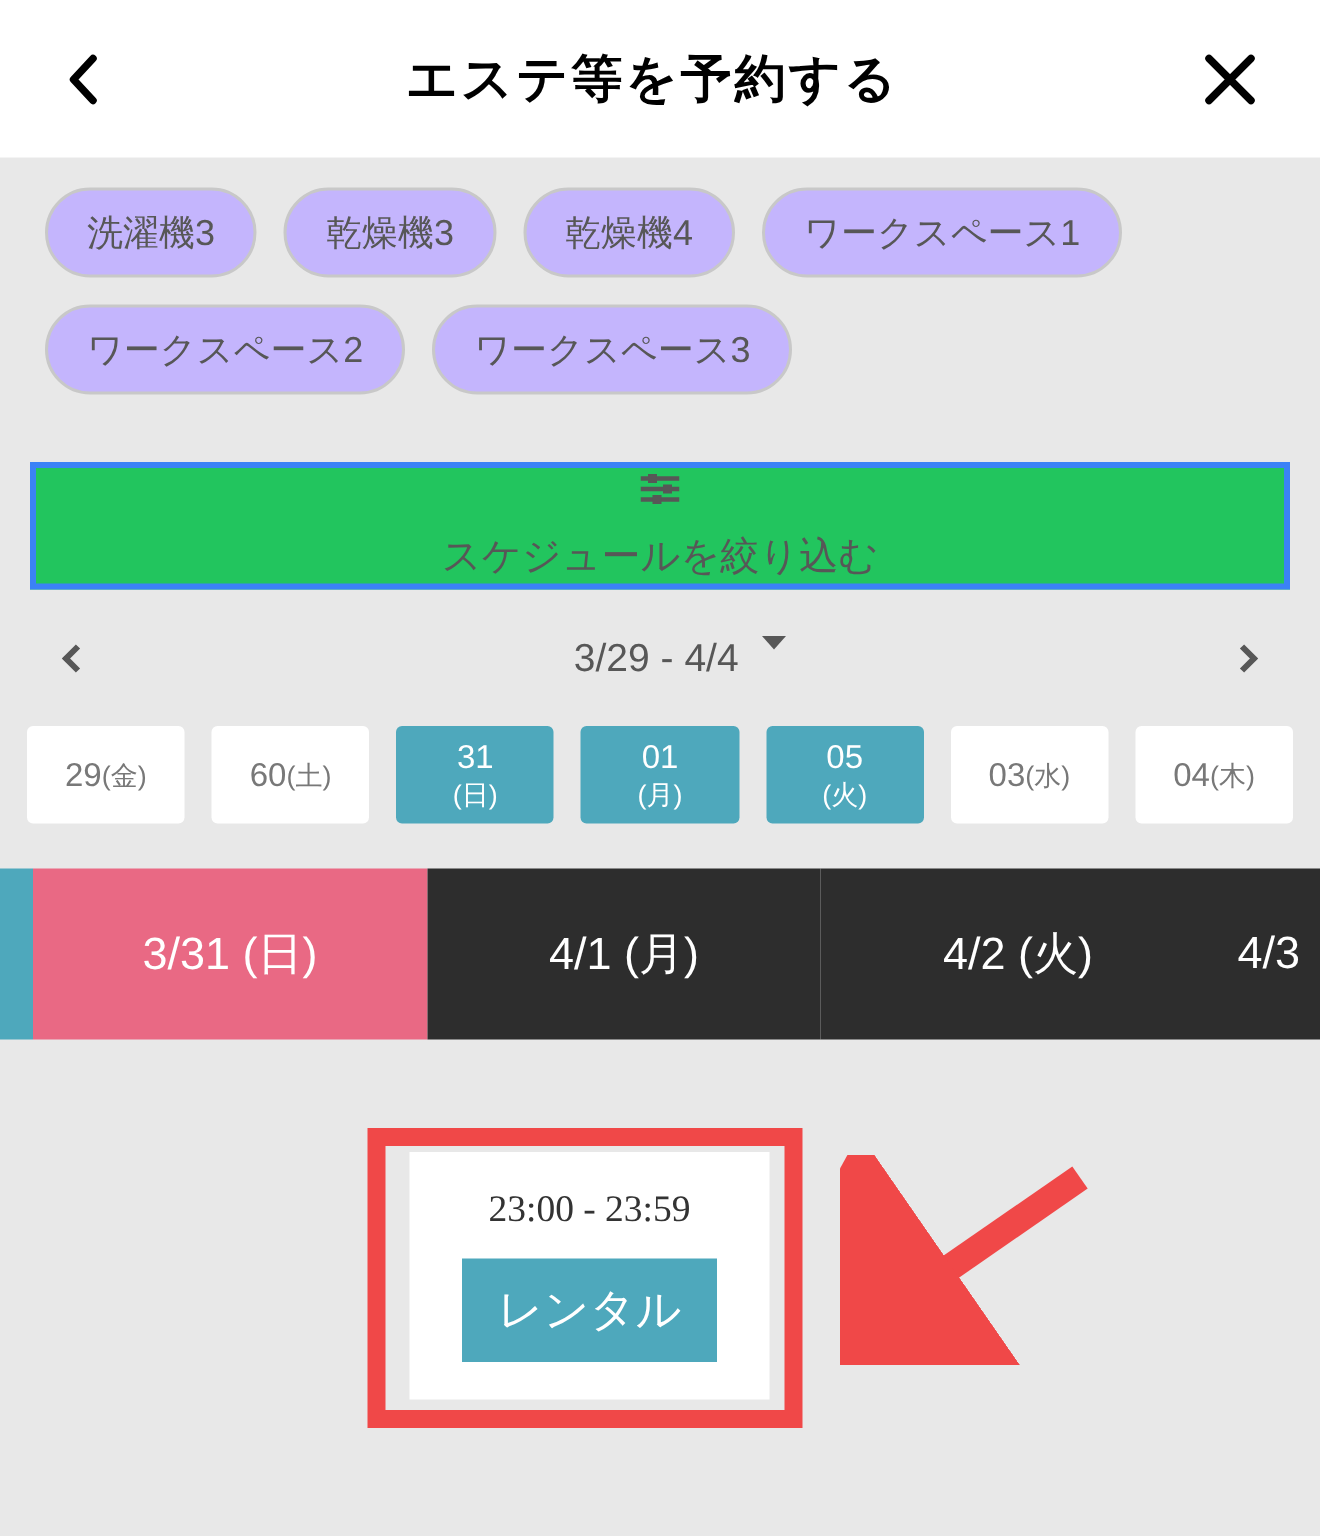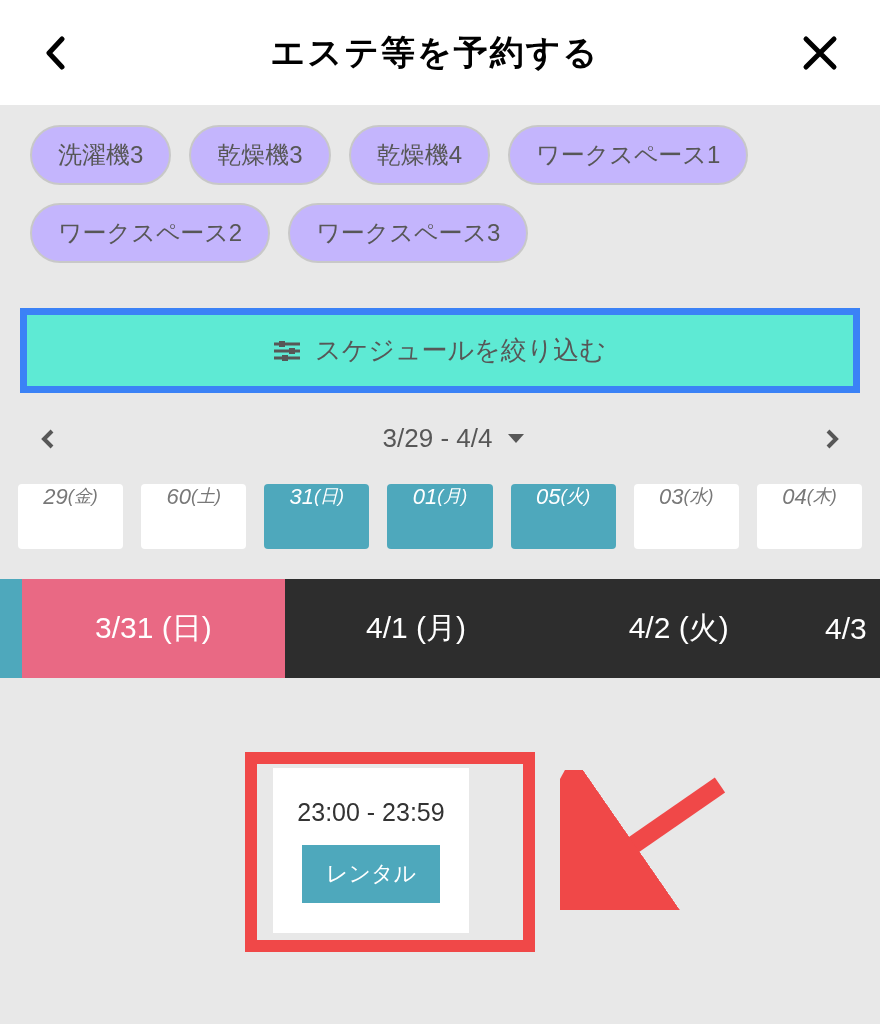--- a/index.html
+++ b/index.html
@@ -44,78 +44,79 @@
       border-radius: 30px;
       padding: 12px 26px;
       font-size: 24px;
       color: #575757;
       white-space: nowrap;
     }
     .schedule-filter {
       margin: 35px 20px 0;
     }
     .schedule-filter-btn {
-      background: #5eead4;
-      border: 7px solid #3b82f6;
+      background: #22c55e;
+      border: 4px solid #3b82f6;
       width: 100%;
       height: 85px;
       display: flex;
       align-items: center;
       justify-content: center;
       gap: 15px;
       font-size: 26px;
       color: #575757;
+      flex-direction: column;
     }
     .week-nav {
       display: flex;
       align-items: center;
       justify-content: space-between;
       padding: 30px 38px 30px;
       font-size: 26px;
       color: #575757;
     }
     .week-nav-center {
       display: flex;
-      align-items: center;
       gap: 15px;
       margin-left: 28px;
     }
     .week-nav-arrow {
       width: 20px; height: 20px;
       display: flex; align-items: center; justify-content: center;
     }
     .day-tabs {
       display: flex;
       gap: 18px;
       padding: 0 18px;
       background: #e8e8e8;
     }
     .day-tab {
       flex: 1;
       background: white;
       height: 65px;
       display: flex;
+      align-items: center;
       justify-content: center;
       font-size: 22px;
       color: #787878;
       white-space: nowrap;
       border-radius: 4px;
-      font-style: italic;
     }
     .day-tab.selected {
       background: #4ea8bc;
       color: white;
+      flex-direction: column;
     }
     .day-tab .paren {
       font-size: 18px;
     }
     .date-strip {
       display: flex;
       margin-top: 30px;
-      height: 99px;
+      height: 114px;
       border-radius: 32px;
     }
     .date-strip-accent {
       width: 22px;
       background: #4ea8bc;
     }
     .date-strip-day {
       flex: 1;
       display: flex;
       align-items: center;
@@ -139,38 +140,39 @@
       left: 245px;
       width: 290px;
       height: 200px;
       border: 12px solid #f04848;
       z-index: 5;
     }
     .card {
       position: absolute;
       top: 768px;
       left: 273px;
-      width: 196px;
+      width: 240px;
       height: 165px;
       background: white;
       display: flex;
       flex-direction: column;
       align-items: center;
       justify-content: center;
       gap: 18px;
       z-index: 3;
+      font-family: Liberation Serif, serif;
     }
     .card-time {
       font-size: 25px;
       color: #333;
     }
     .card-btn {
       background: #4ea8bc;
       color: white;
-      font-size: 22px;
+      font-size: 30px;
       padding: 14px 24px;
     }
     .arrow-annotation {
       position: absolute;
       top: 770px;
       left: 560px;
       z-index: 10;
     }
   </style>
 </head>

